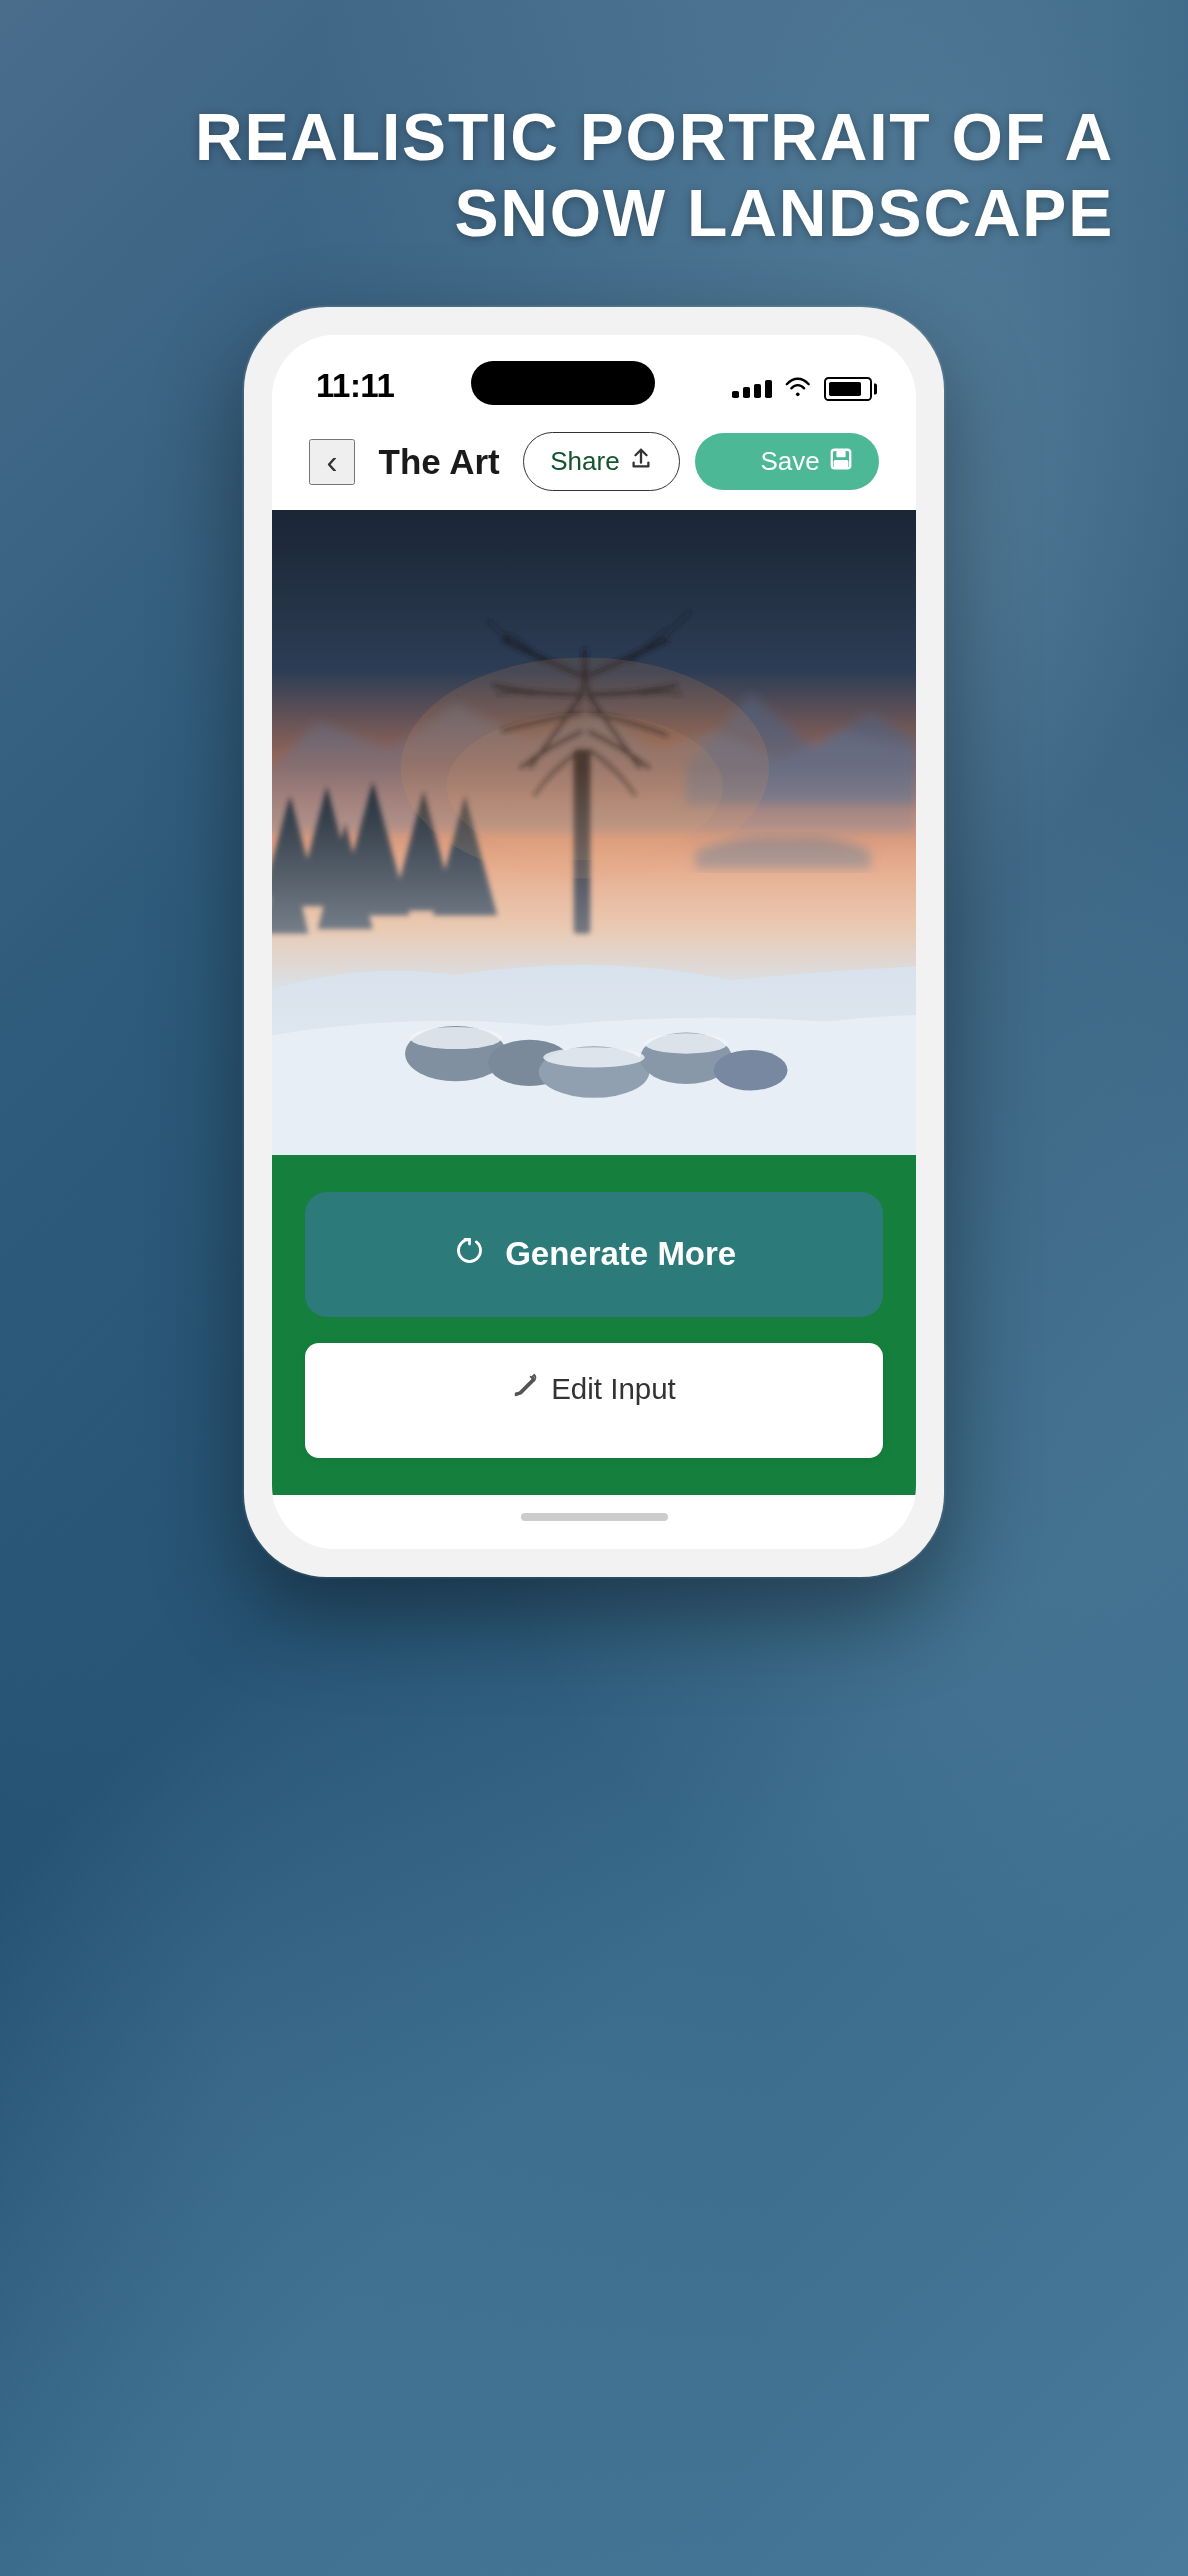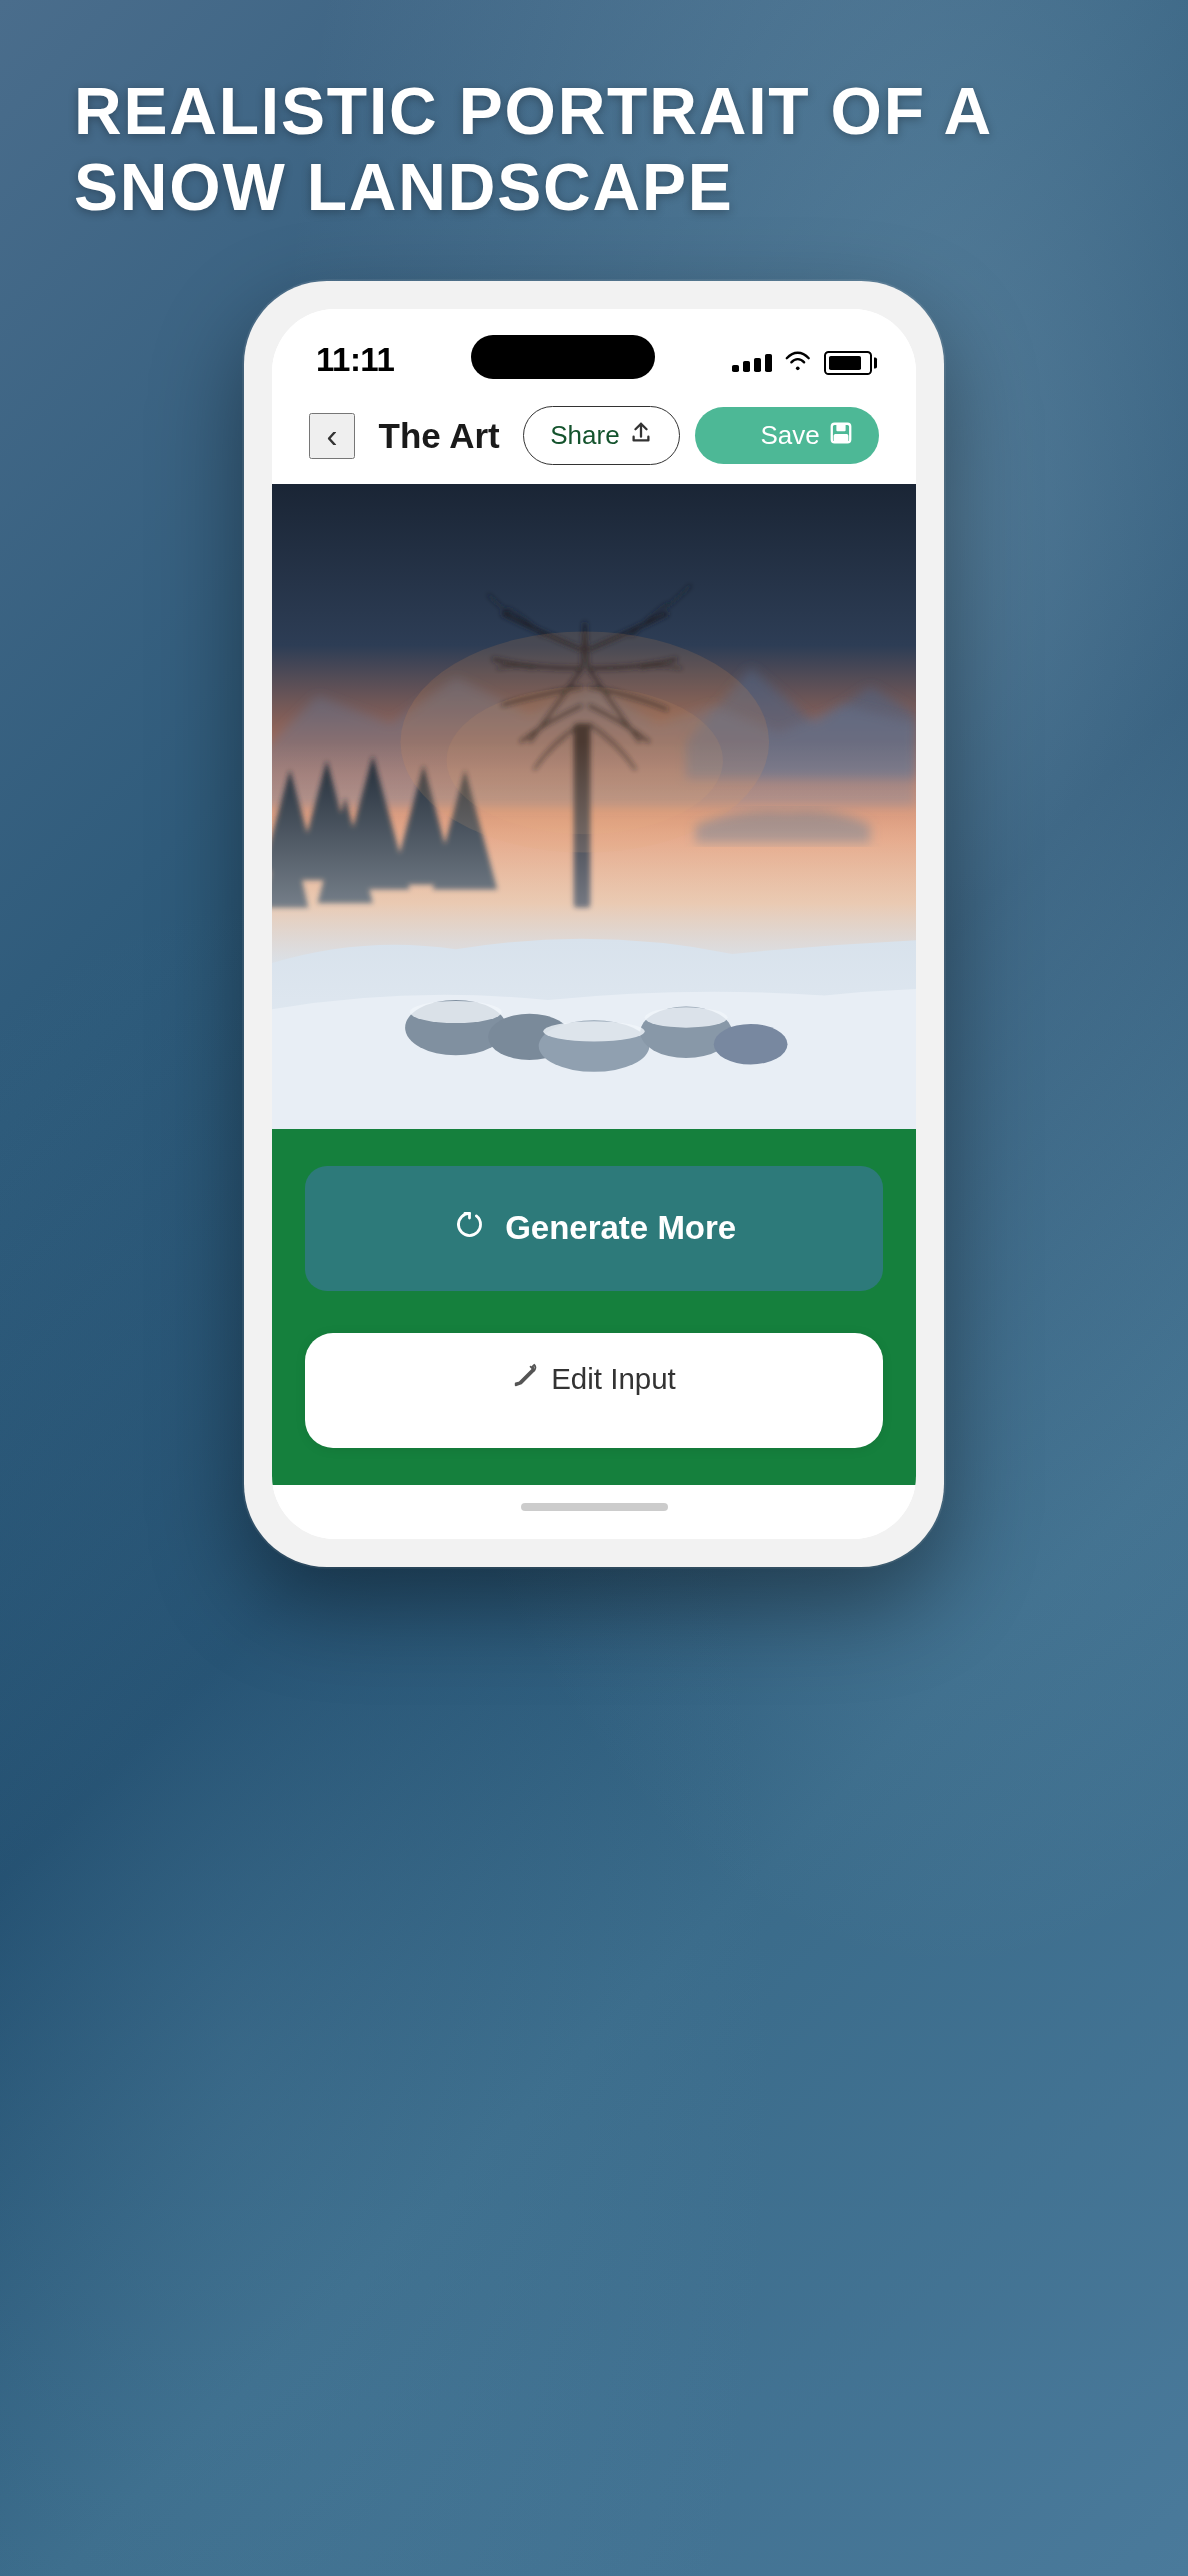--- a/index.html
+++ b/index.html
@@ -24,22 +24,22 @@
       top: 0; left: 0; right: 0; bottom: 0;
       background: radial-gradient(ellipse at 80% 20%, rgba(180,210,230,0.3) 0%, transparent 50%),
                   radial-gradient(ellipse at 20% 80%, rgba(100,150,180,0.2) 0%, transparent 40%);
       pointer-events: none;
     }
 
     .page-title {
       color: #ffffff;
       font-size: 66px;
       font-weight: 900;
-      text-align: left;
-      margin-top: 74px;
+      text-align: right;
+      margin-top: 100px;
       margin-bottom: 55px;
       line-height: 1.15;
       text-transform: uppercase;
       letter-spacing: 1.8px;
       padding: 0 74px;
       text-shadow: 0 1.8px 9.2px rgba(0,0,0,0.3);
       z-index: 1;
     }
 
     .phone-container {
@@ -259,22 +259,22 @@
 
     .generate-text {
       font-size: 33px;
       font-weight: 600;
       color: #ffffff;
     }
 
     
     .edit-input-card {
       background: #ffffff;
-      border-radius: 28px;
-      margin-top: 42px;
+      border-radius: 14px;
+      margin-top: 26px;
       padding: 29.5px;
       box-shadow: 0 1.8px 11px rgba(0,0,0,0.08);
     }
 
     .edit-input-header {
       display: flex;
       align-items: center;
       justify-content: center;
       gap: 13px;
       margin-bottom: 22px;

